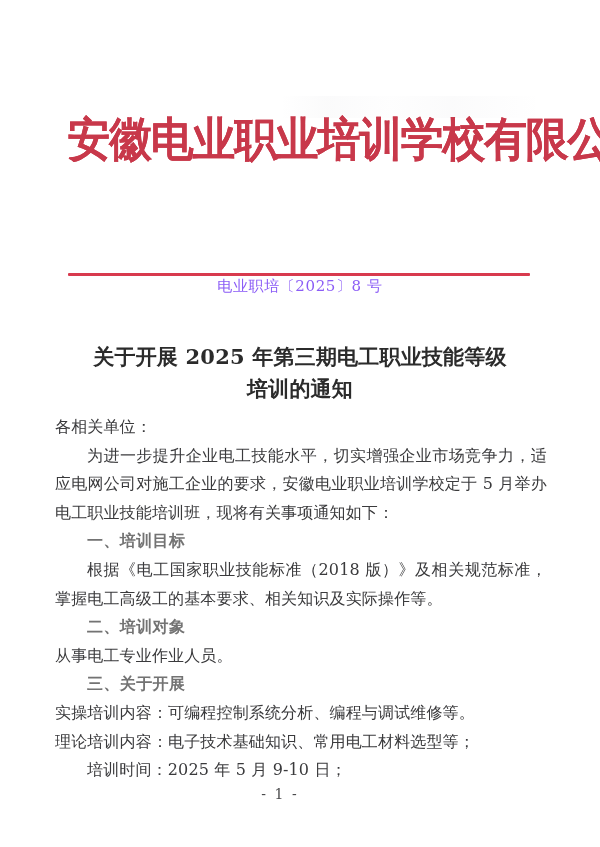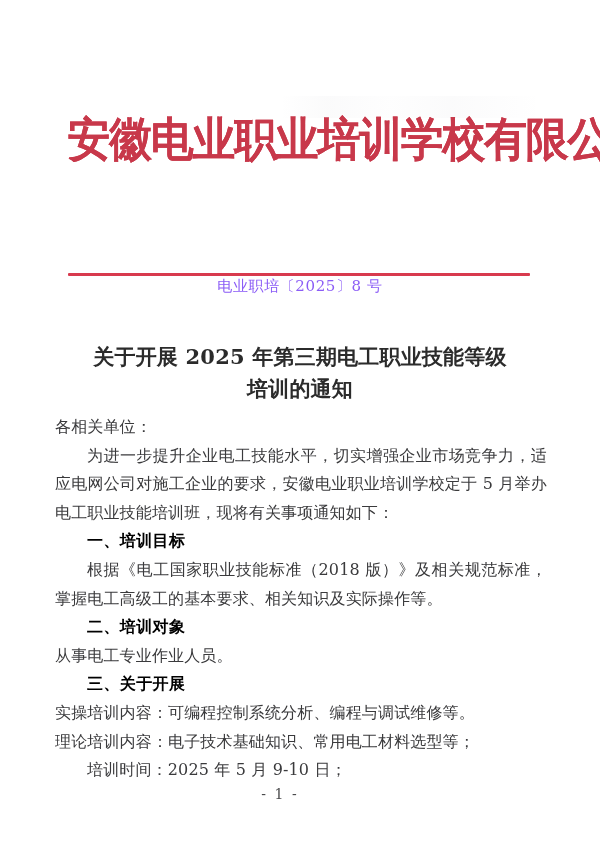--- a/index.html
+++ b/index.html
@@ -90,21 +90,21 @@
     margin: 0;
     text-align: justify;
     text-justify: inter-ideograph;
   }
   .p-indent { text-indent: 2em; }
   .p-flush  { text-indent: 0; }
   .sec-head {
     text-indent: 2em;
     font-family: "DejaVu Sans", "Liberation Sans", sans-serif;
     font-weight: 700;
-    color: #000000;
+    color: #737373;
     letter-spacing: 0.4px;
   }
 
   
   .page-number {
     position: absolute;
     left: 0;
     top: 786px;
     width: 600px;
     text-align: center;

